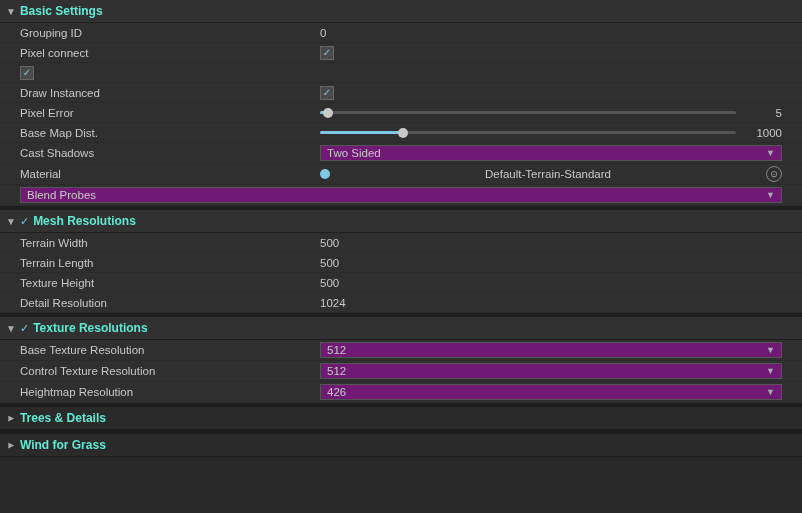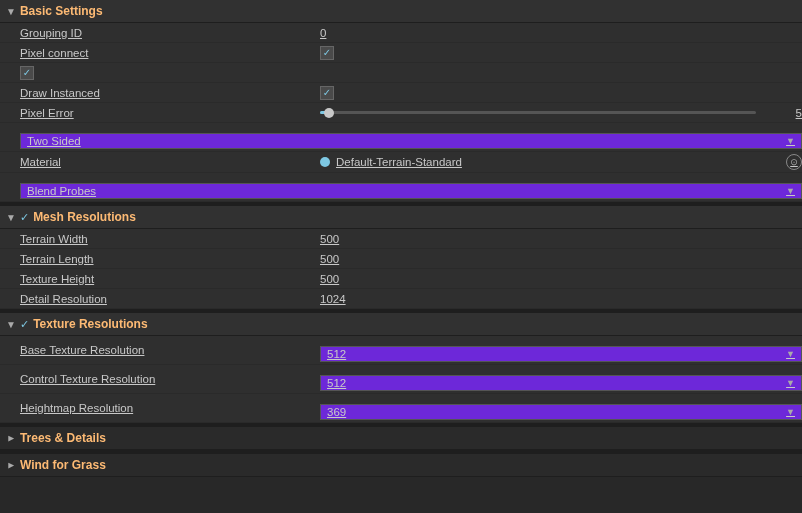--- a/index.html
+++ b/index.html
@@ -32,33 +32,32 @@
       margin-right: 4px;
       color: #aaa;
     }
     .section-header .checkmark {
       color: #7ec8e3;
       margin-right: 4px;
       font-size: 11px;
     }
     .section-title {
       font-weight: bold;
-      color: #fdba74;
+      color: #5eead4;
       font-size: 12px;
     }
     .section-content {
       background: #2f2f2f;
     }
     .prop-row {
       display: flex;
       align-items: center;
-      padding: 2px 0 2px 20px;
+      padding: 2px 20px 2px 20px;
       min-height: 20px;
       border-bottom: 1px solid #2a2a2a;
-      text-decoration: underline;
     }
     .prop-label {
       width: 300px;
       color: #c8c8c8;
       font-size: 11.5px;
       flex-shrink: 0;
     }
     .prop-value {
       flex: 1;
       color: #c8c8c8;
@@ -105,37 +104,37 @@
     .slider-val {
       width: 40px;
       text-align: right;
       font-size: 11.5px;
       color: #c8c8c8;
     }
     .dropdown {
       display: flex;
       align-items: center;
       justify-content: space-between;
-      background: #6d28d9;
+      background: #701a75;
       border: 1px solid #555;
       padding: 1px 6px;
       width: 100%;
       font-size: 11.5px;
       color: #c8c8c8;
-      margin-top: 8px;
     }
     .dropdown-arrow {
       font-size: 9px;
       color: #aaa;
     }
     .material-row {
       display: flex;
       align-items: center;
       gap: 6px;
       flex: 1;
+      text-align: center;
     }
     .material-dot {
       width: 10px;
       height: 10px;
       border-radius: 50%;
       background: #7ec8e3;
       flex-shrink: 0;
     }
     .material-icon {
       width: 16px;
@@ -202,22 +201,33 @@
         <span class="prop-label">Pixel Error</span>
         <div class="slider-container">
           <div class="slider-track">
             <div class="slider-fill" style="width:2%;"></div>
             <div class="slider-thumb" style="left:2%;"></div>
           </div>
           <span class="slider-val">5</span>
         </div>
       </div>
 
-
-      <div class="prop-row">
+      <div class="prop-row">
+        <span class="prop-label">Base Map Dist.</span>
+        <div class="slider-container">
+          <div class="slider-track">
+            <div class="slider-fill" style="width:20%;"></div>
+            <div class="slider-thumb" style="left:20%;"></div>
+          </div>
+          <span class="slider-val">1000</span>
+        </div>
+      </div>
+
+      <div class="prop-row">
+        <span class="prop-label">Cast Shadows</span>
         <div class="prop-value">
           <div class="dropdown">
             <span>Two Sided</span>
             <span class="dropdown-arrow">▼</span>
           </div>
         </div>
       </div>
 
       <div class="prop-row">
         <span class="prop-label">Material</span>
@@ -299,21 +309,21 @@
             <span>512</span>
             <span class="dropdown-arrow">▼</span>
           </div>
         </div>
       </div>
 
       <div class="prop-row">
         <span class="prop-label">Heightmap Resolution</span>
         <div class="prop-value">
           <div class="dropdown">
-            <span>369</span>
+            <span>426</span>
             <span class="dropdown-arrow">▼</span>
           </div>
         </div>
       </div>
     </div>
   </div>
 
   <div class="section-divider"></div>
 
   <div class="section collapsed-section">

